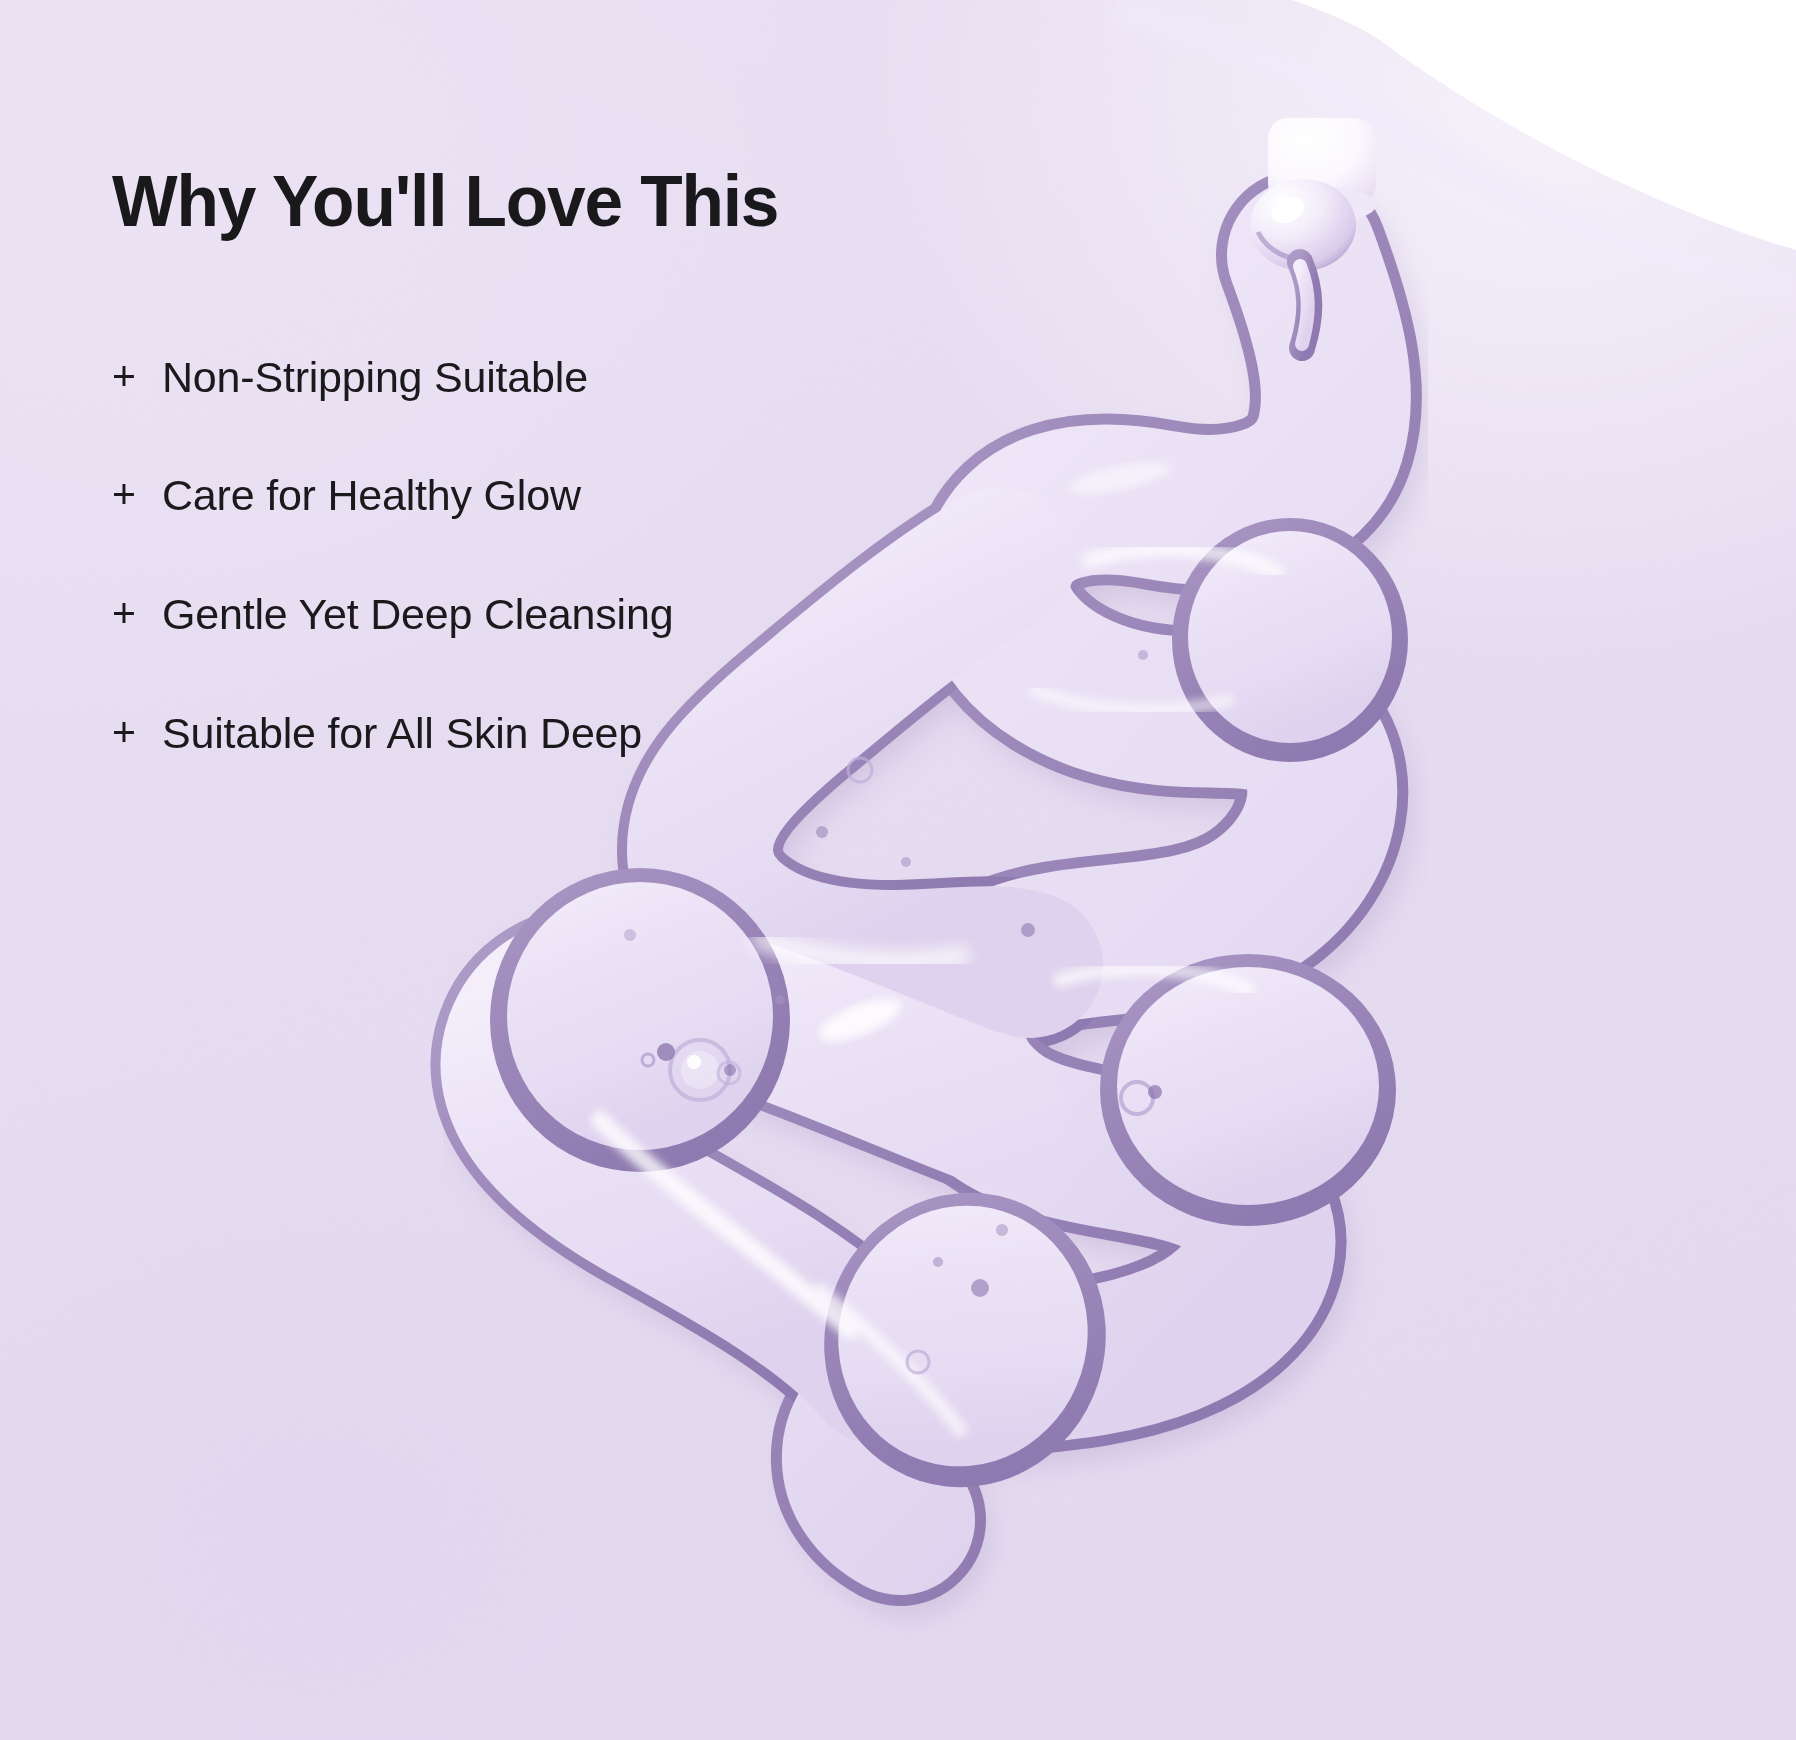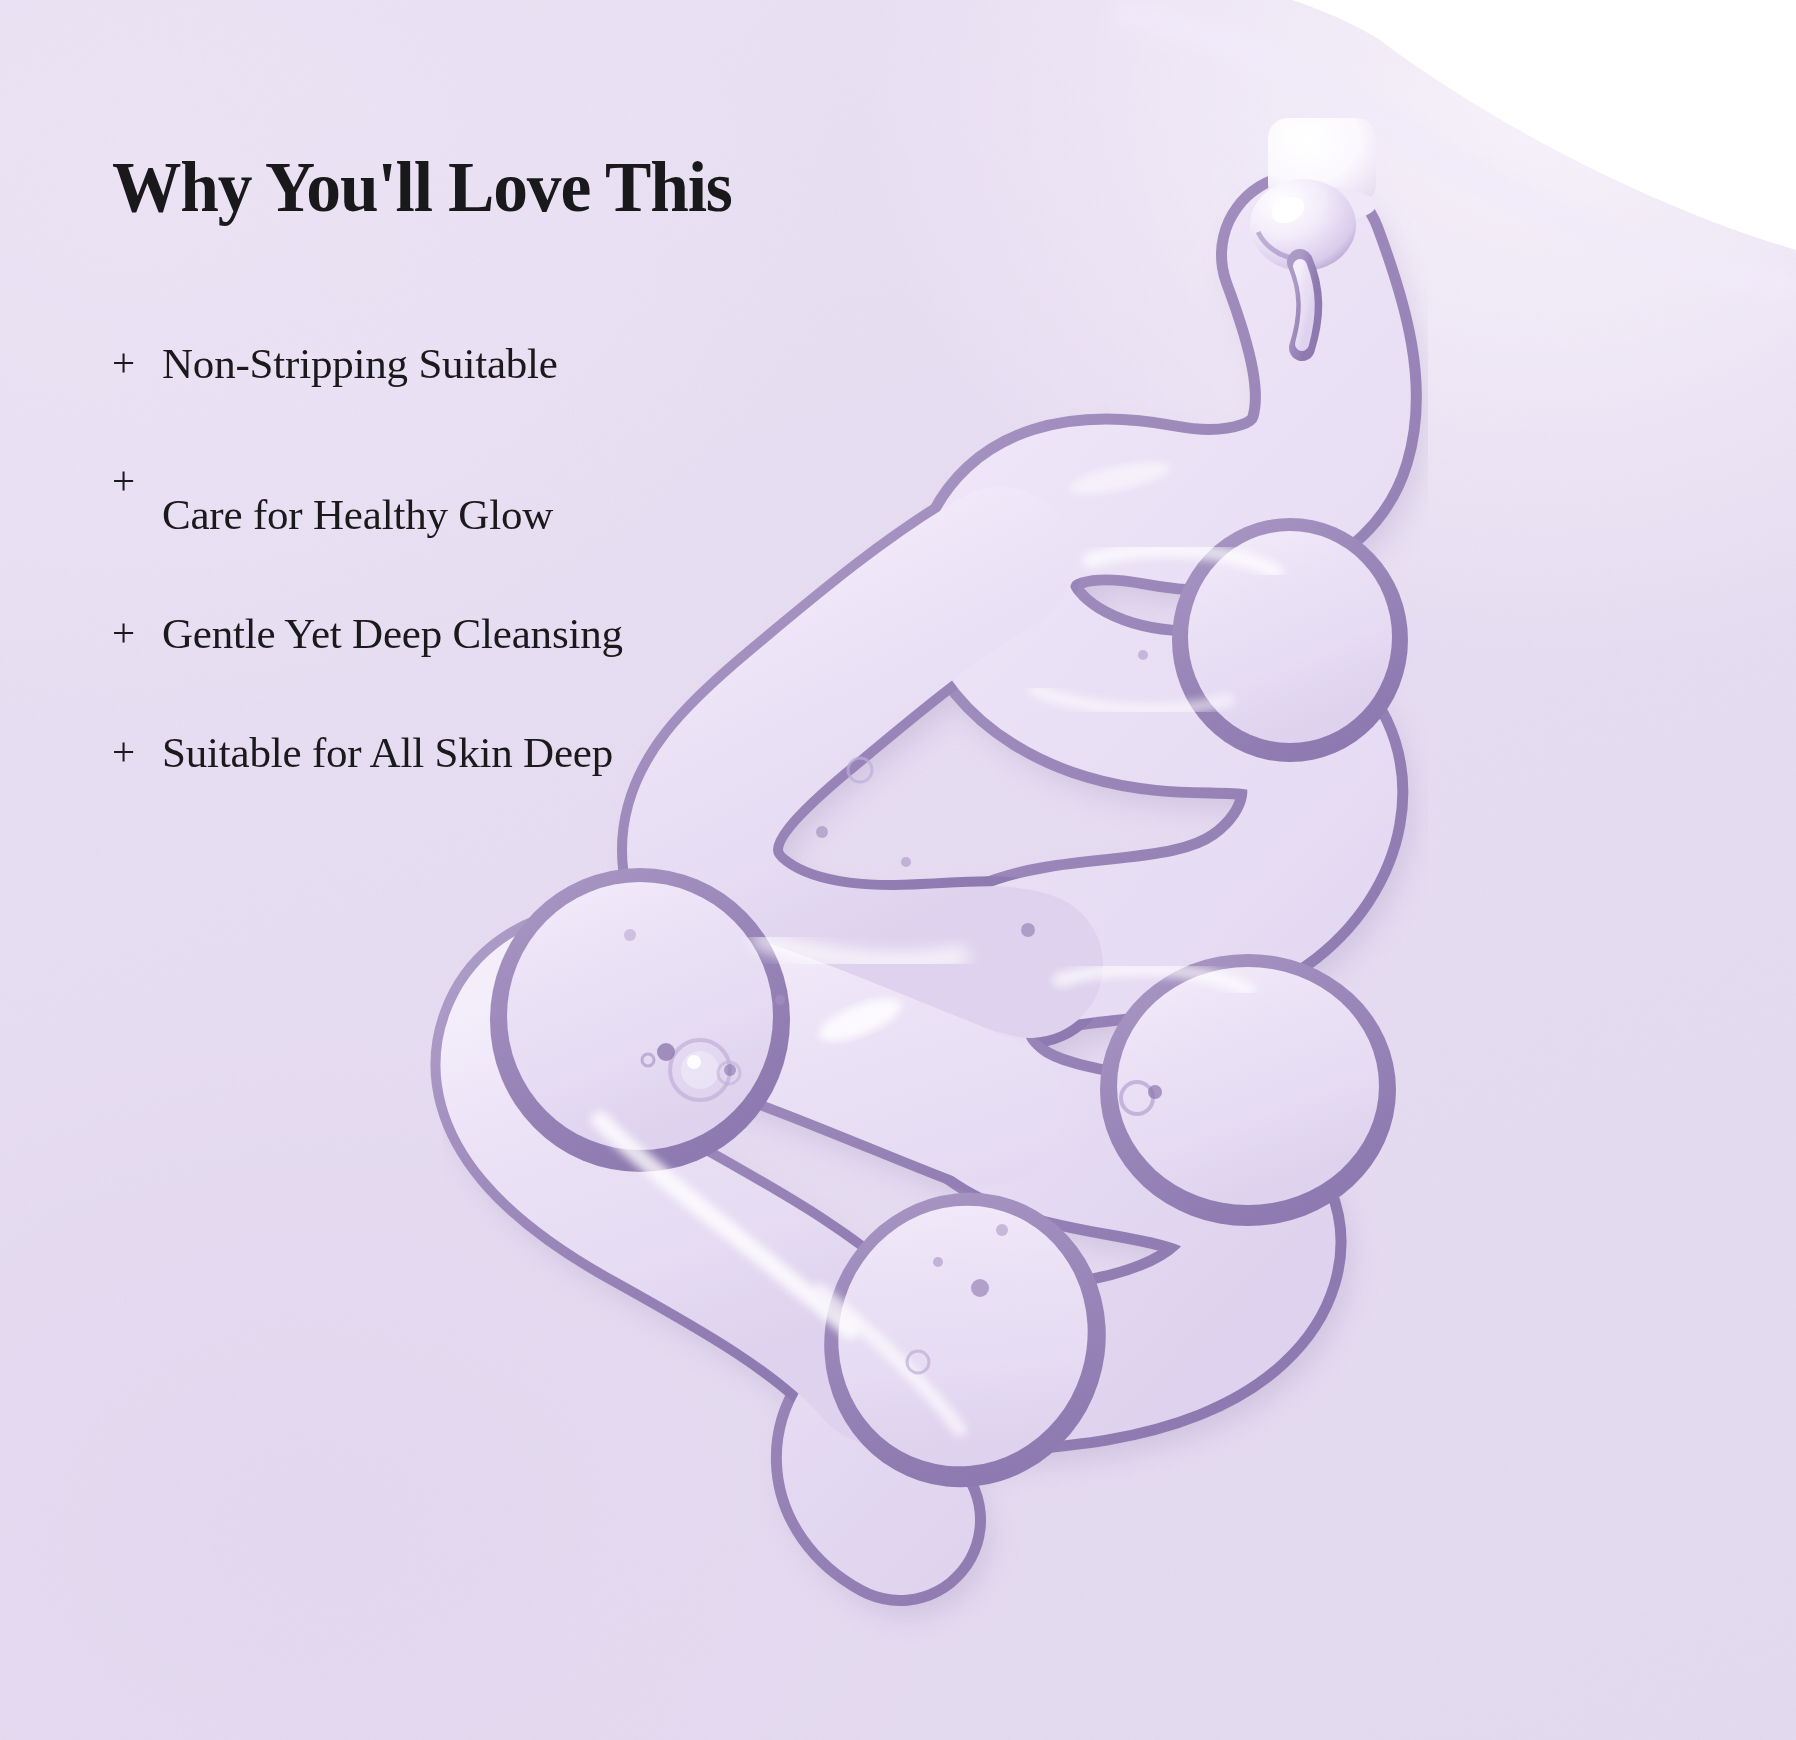--- a/index.html
+++ b/index.html
@@ -35,24 +35,23 @@
   .grain {
     position:absolute; inset:0;
     opacity:.30;
     mix-blend-mode:multiply;
   }
 
   
   .copy {
     position:absolute;
     left:112px;
-    top:150px;
+    top:164px;
     width:900px;
     z-index:6;
-    font-family:Liberation Serif, serif;
   }
 
   .headline {
     font-size:72px;
     font-weight:700;
     letter-spacing:-1.2px;
     color:#19181b;
     line-height:1.05;
     white-space:nowrap;
     font-stretch:condensed;
@@ -75,21 +74,21 @@
   .benefit:last-child { margin-bottom:0; }
 
   .benefit .plus {
     flex:0 0 auto;
     width:50px;
     font-size:41px;
     line-height:1.30;
     color:#1a191c;
   }
   .benefit .btext { flex:1 1 auto; }
-  .benefit .btext .l2 { display:block;margin-top:33px; }
+  .benefit .btext .l2 { display:block; }
 
   
   #gel { position:absolute; inset:0; z-index:4; pointer-events:none; }
 </style>
 </head>
 <body>
 
 <div id="scene">
 
   <div class="paper"></div>

